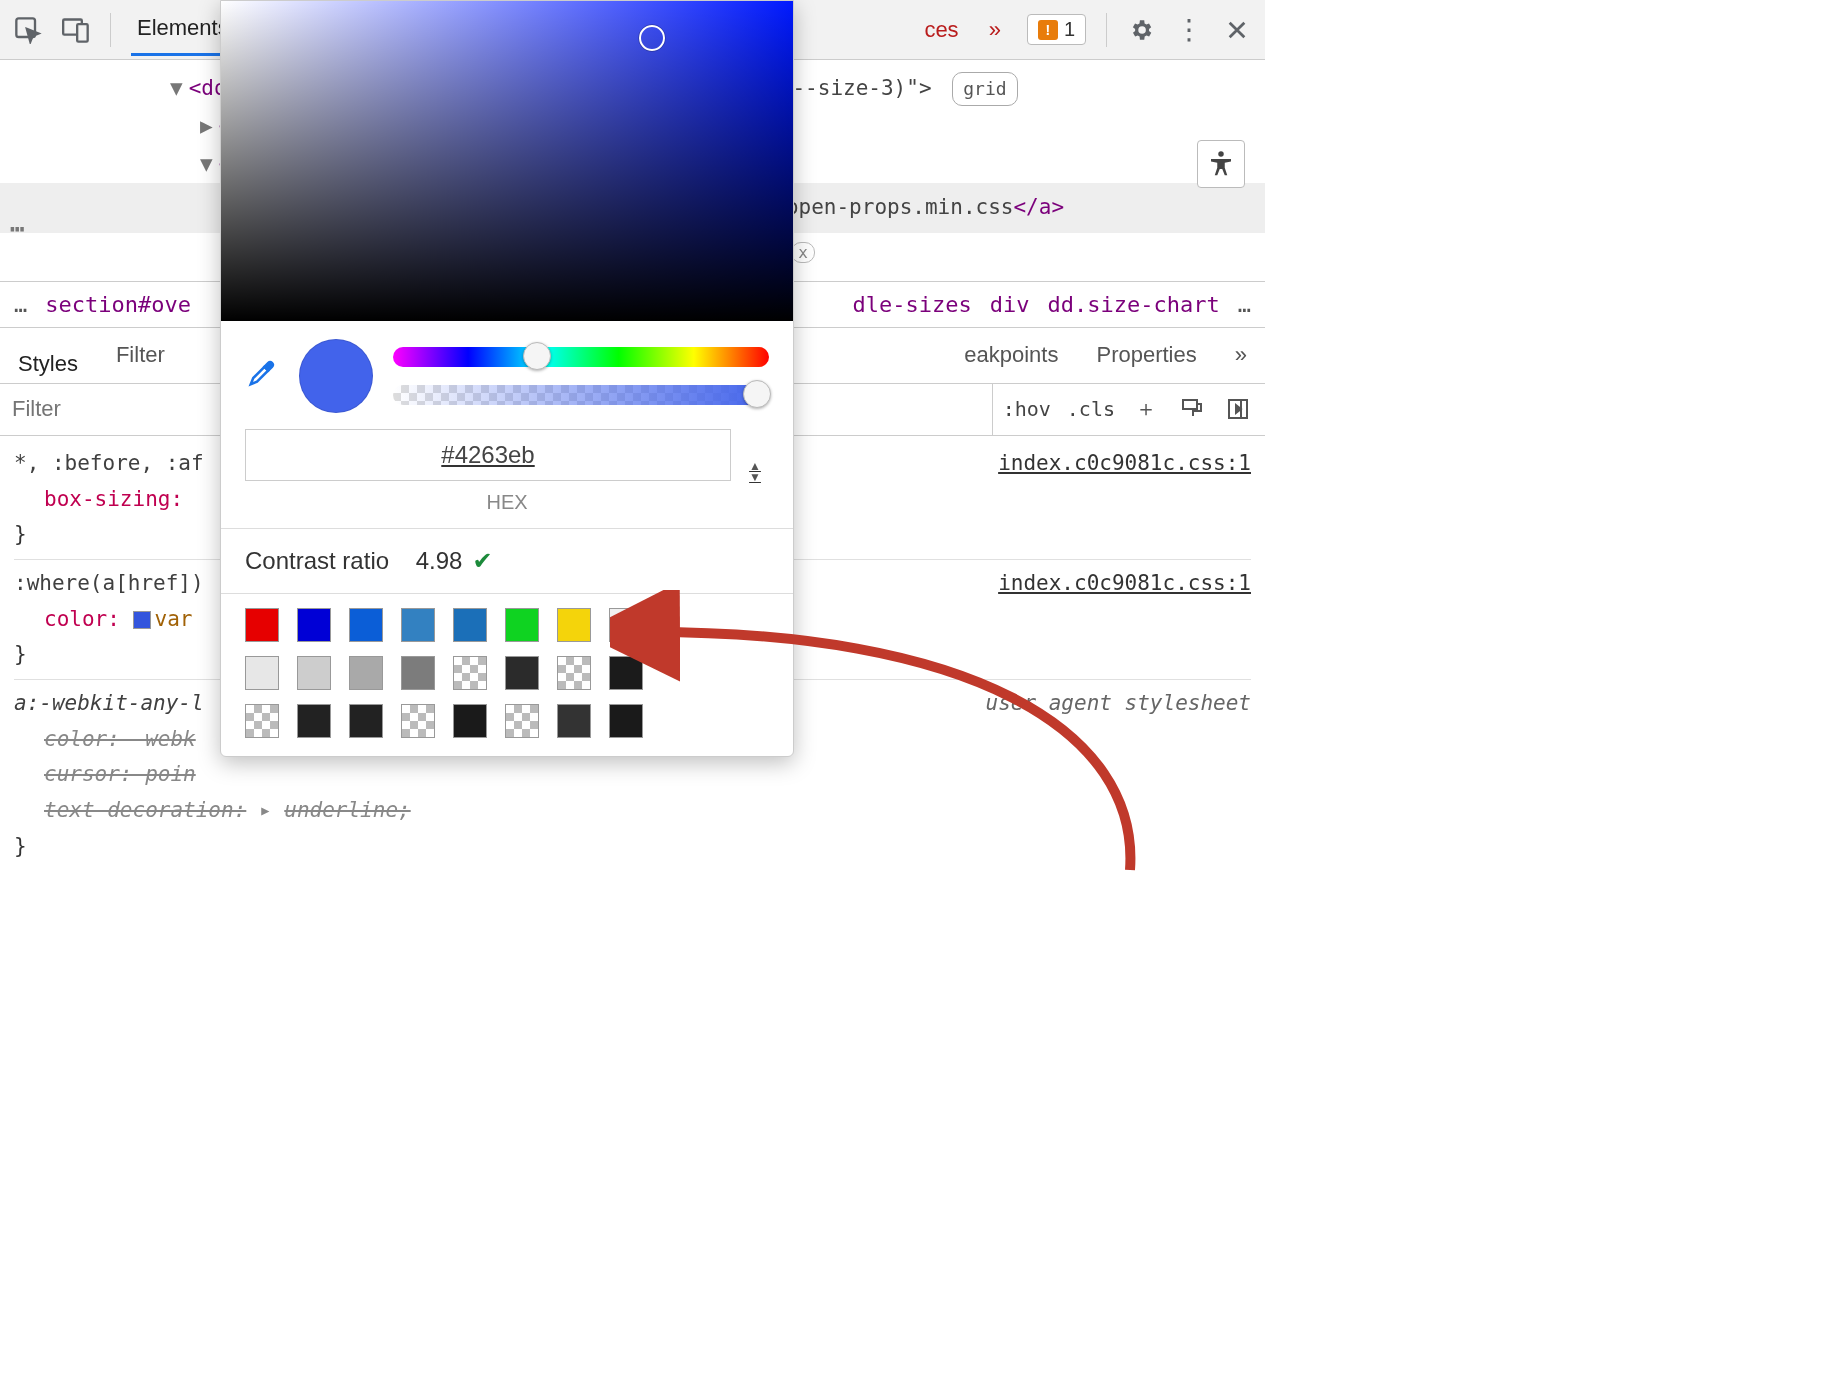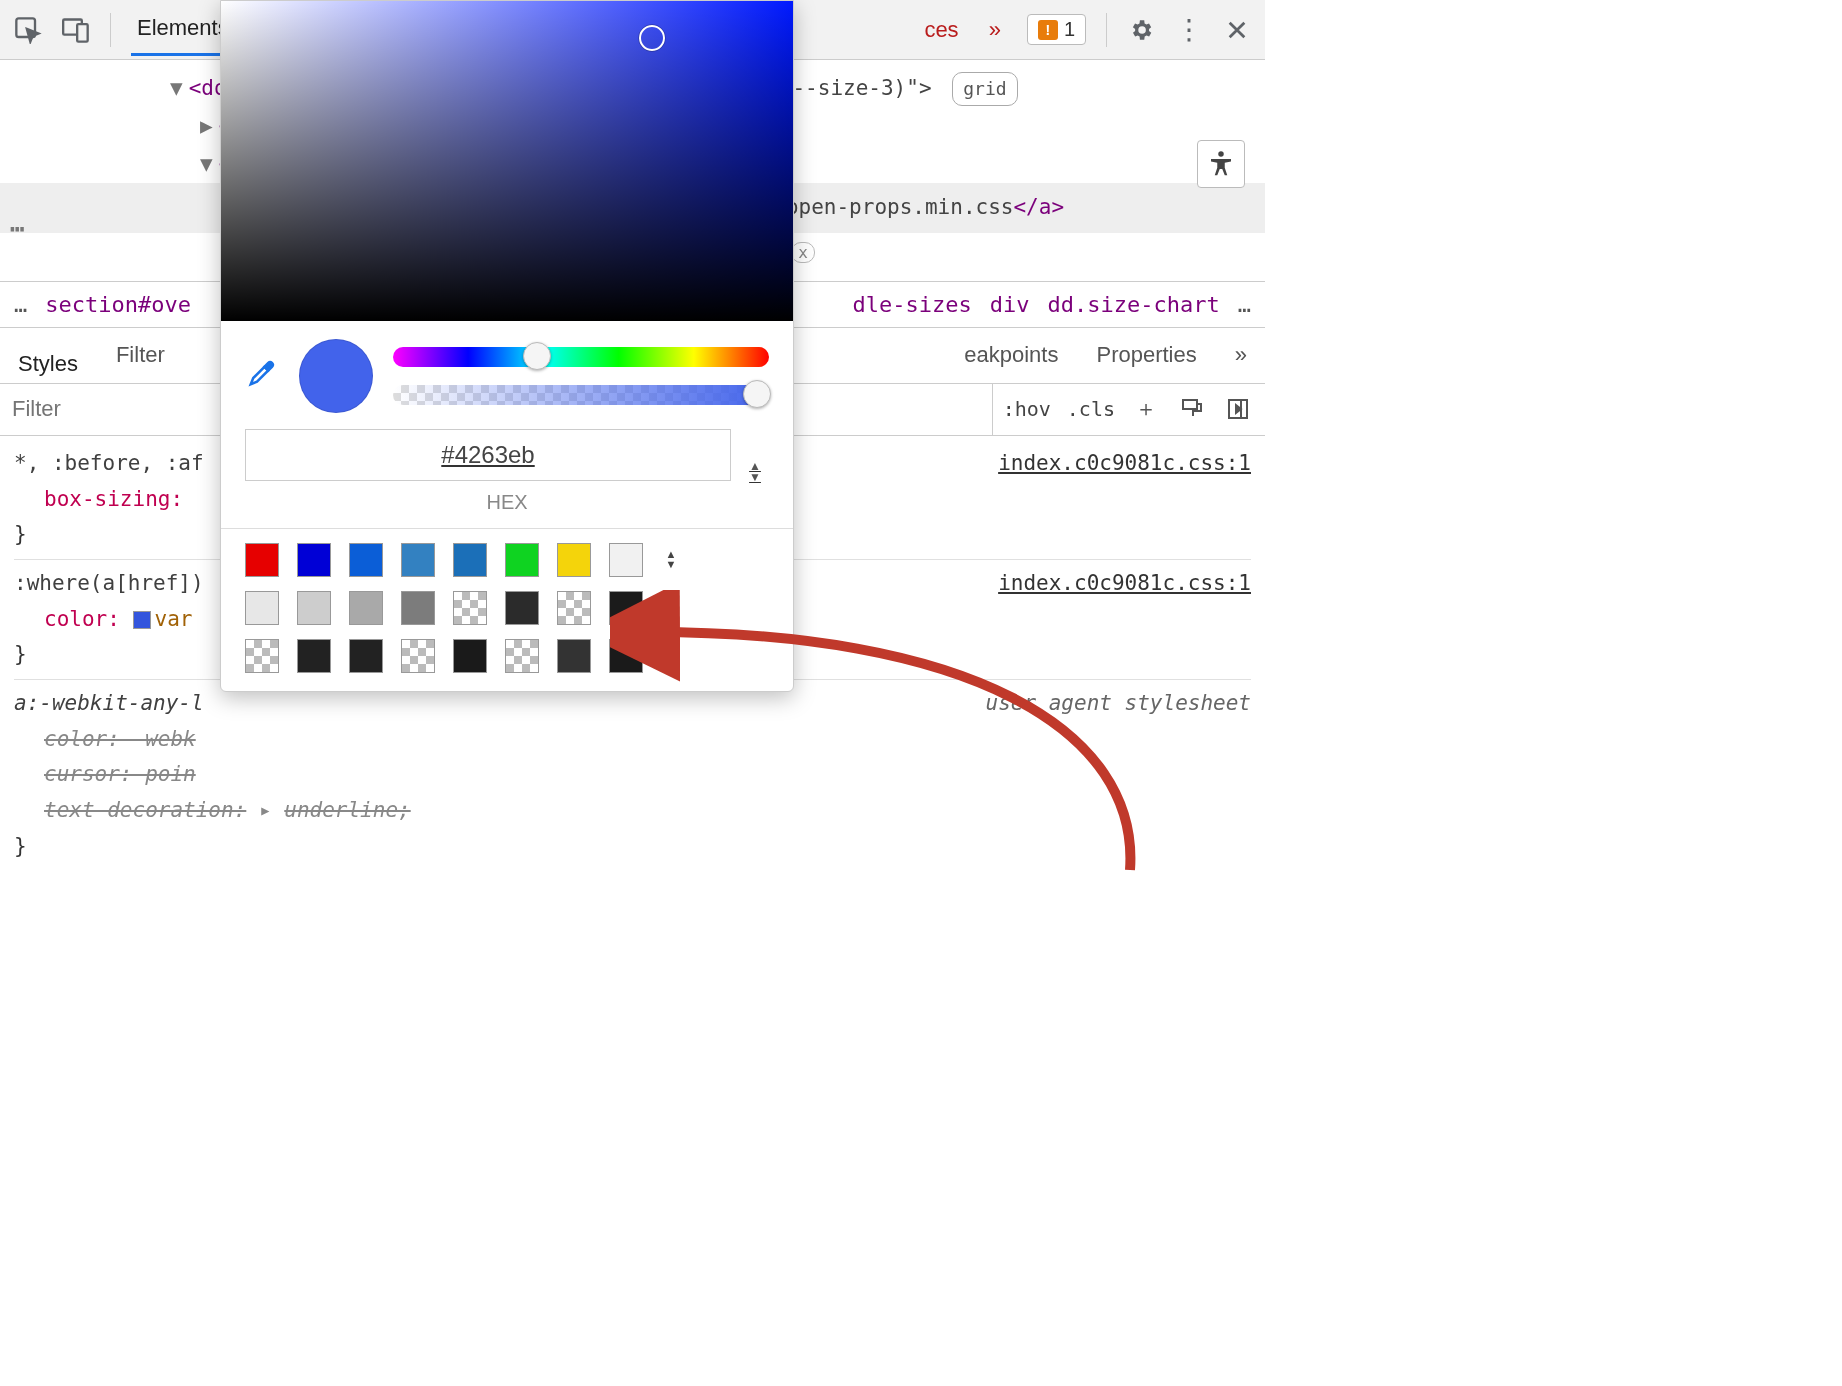--- a/index.html
+++ b/index.html
@@ -407,20 +407,25 @@
   </div>
   <div class="cp-value-row">
     <input class="hex-input" value="#4263eb" style="">
     <div class="format-toggle">
         <span>▲</span>
         <span>▼</span>
       </div>
   </div>
   <div class="format-label">HEX</div>
 
+  <div class="cp-contrast">
+    <span>Contrast ratio</span>&nbsp;
+    <span>4.98</span>
+    <span class="check">✔</span>
+  </div>
 
   <div class="cp-swatches">
     <div class="sw-row" id="swr1">
         <div class="sw" style="background: rgb(230, 0, 0);"></div>
         <div class="sw" style="background: rgb(0, 0, 214);"></div>
         <div class="sw" style="background: rgb(11, 94, 215);"></div>
         <div class="sw" style="background: rgb(51, 129, 193);"></div>
         <div class="sw" style="background: rgb(27, 111, 184);"></div>
         <div class="sw" style="background: rgb(15, 211, 33);"></div>
         <div class="sw" style="background: rgb(244, 212, 11);"></div>

